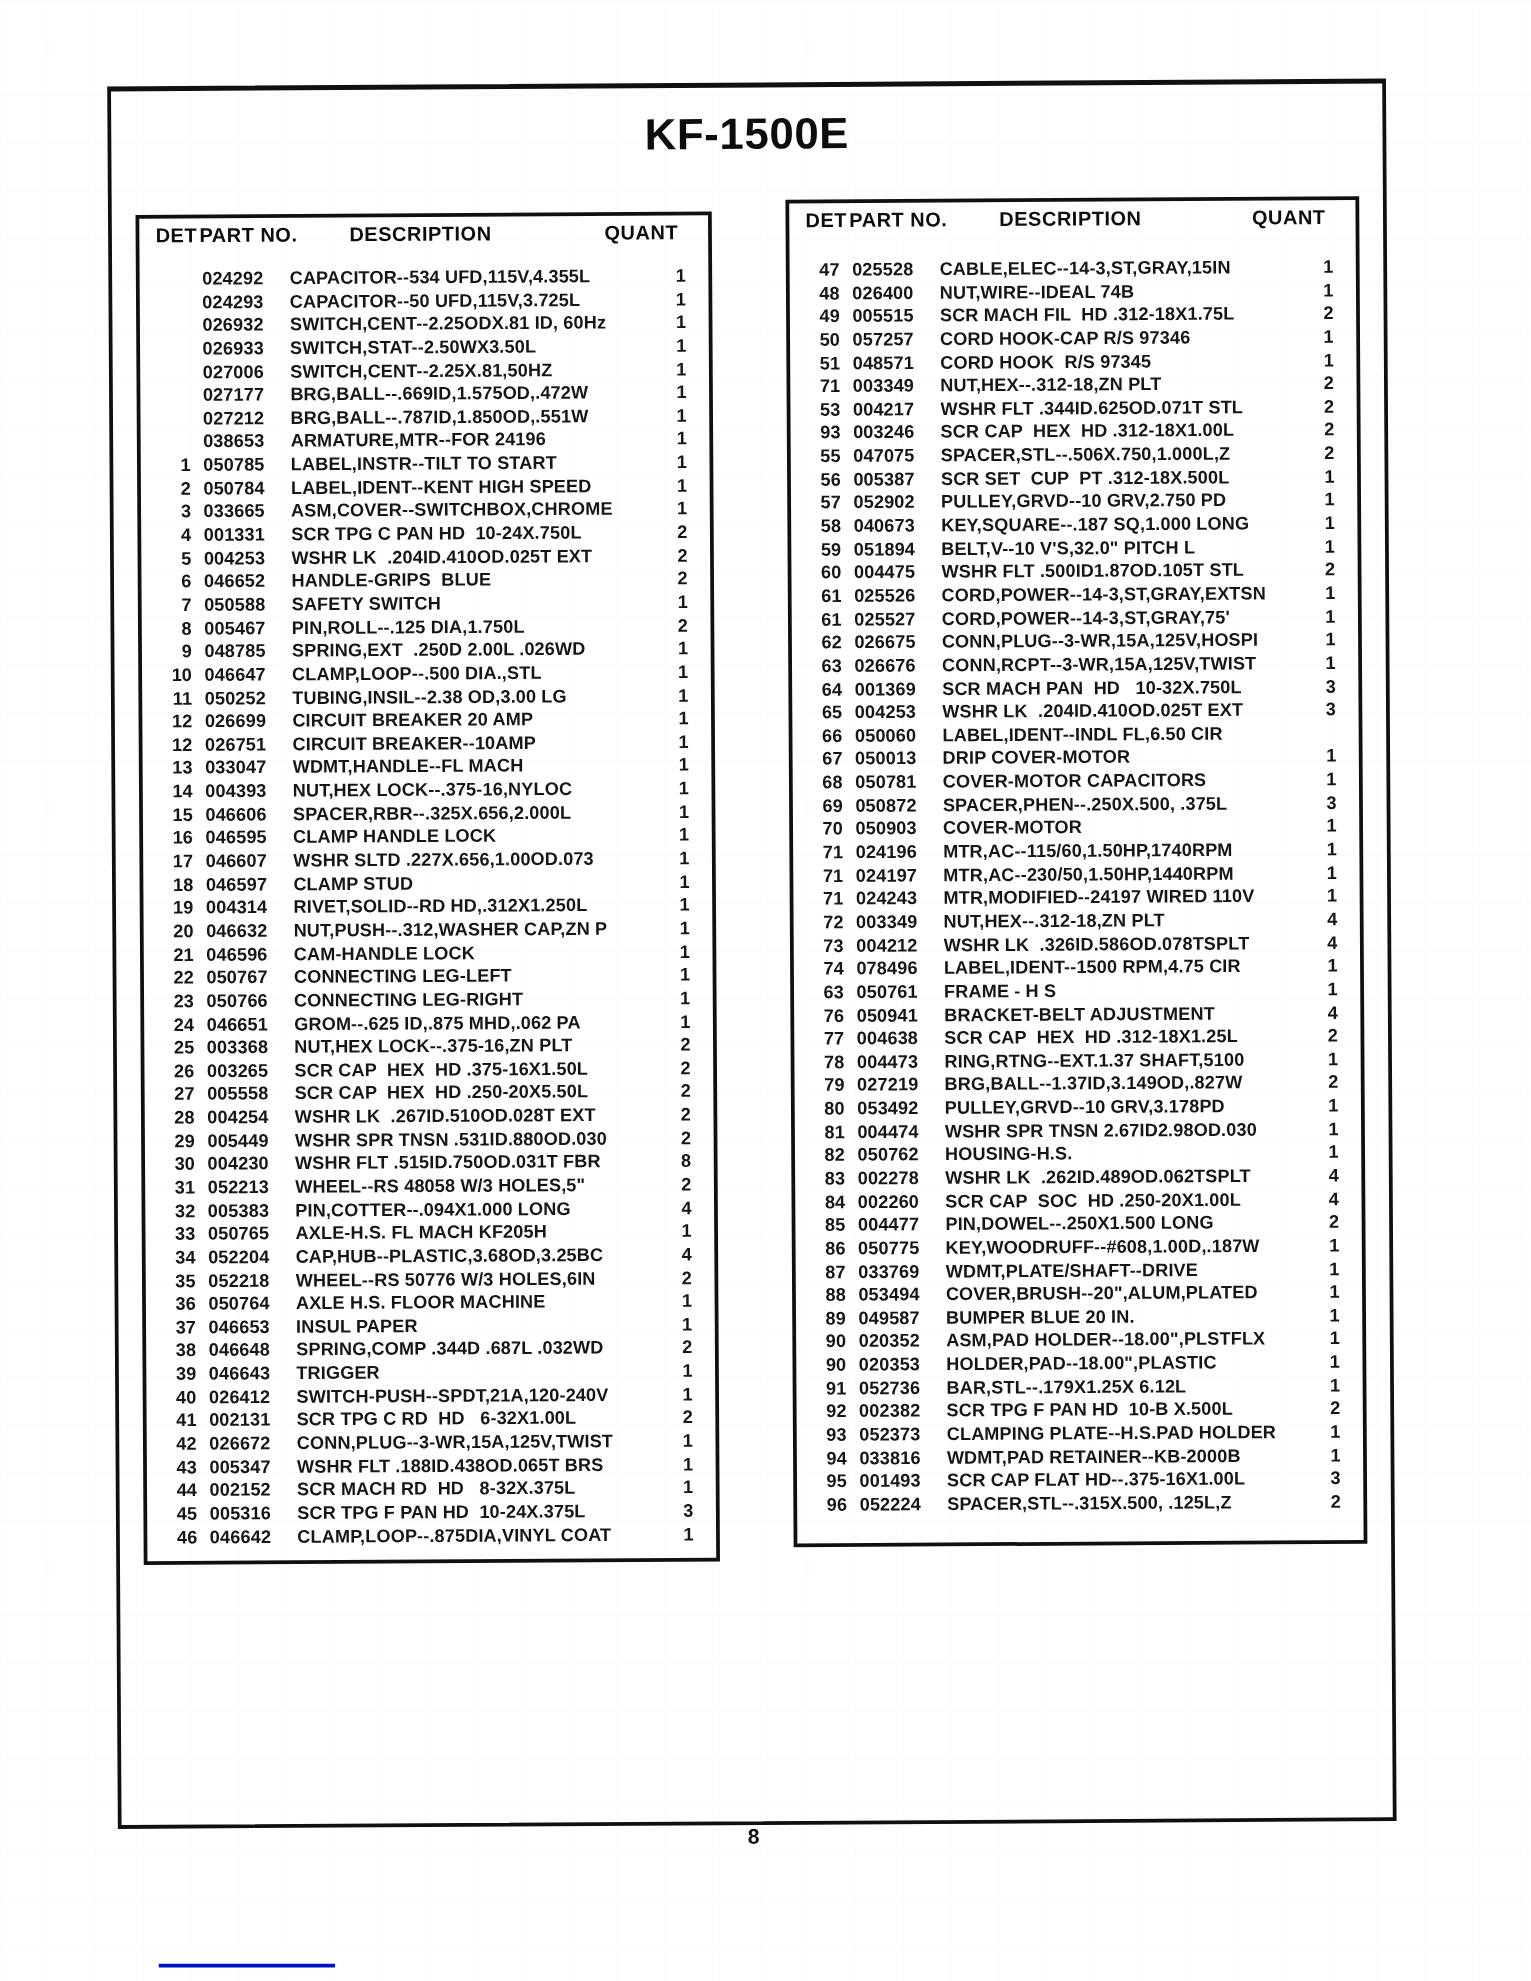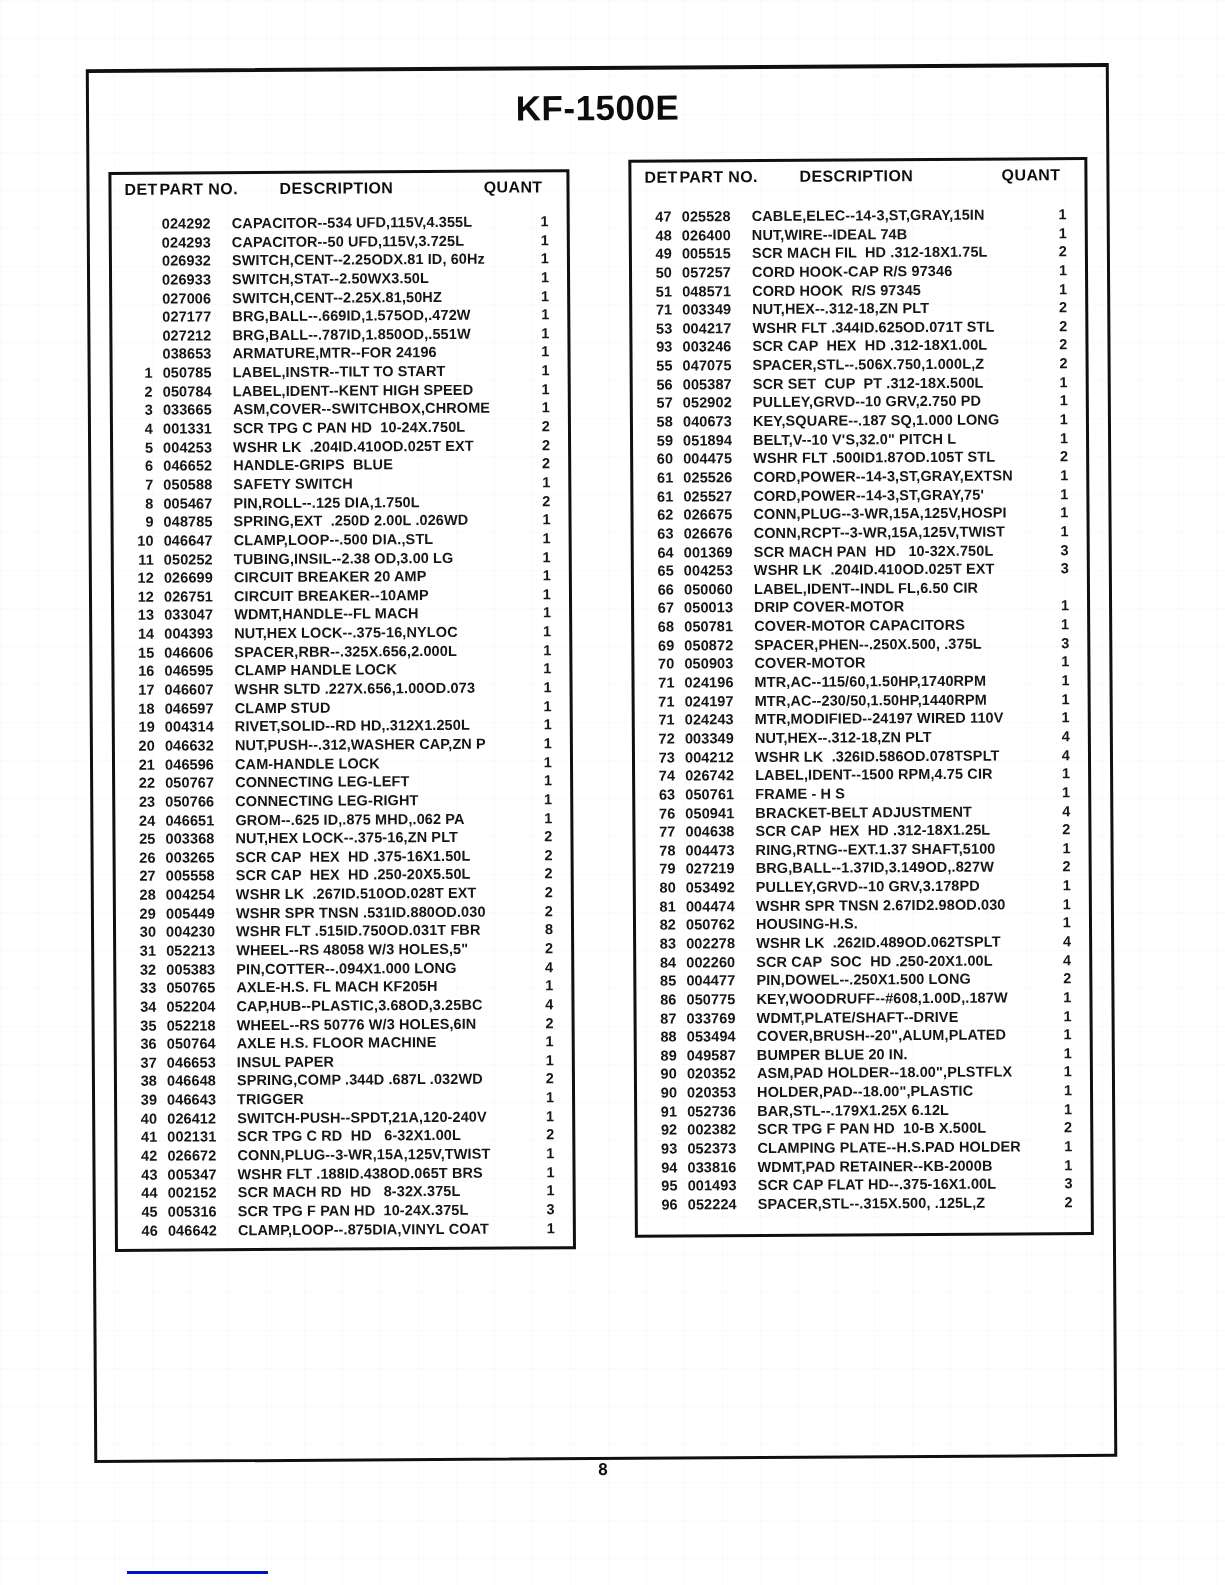--- a/index.html
+++ b/index.html
@@ -581,21 +581,21 @@
             <span class="c-quant">4</span>
           </div>
           <div class="prow">
             <span class="c-det">73</span>
             <span class="c-part">004212</span>
             <span class="c-desc">WSHR LK  .326ID.586OD.078TSPLT</span>
             <span class="c-quant">4</span>
           </div>
           <div class="prow">
             <span class="c-det">74</span>
-            <span class="c-part">026742</span>
+            <span class="c-part">078496</span>
             <span class="c-desc">LABEL,IDENT--1500 RPM,4.75 CIR</span>
             <span class="c-quant">1</span>
           </div>
           <div class="prow">
             <span class="c-det">63</span>
             <span class="c-part">050761</span>
             <span class="c-desc">FRAME - H S</span>
             <span class="c-quant">1</span>
           </div>
           <div class="prow">

